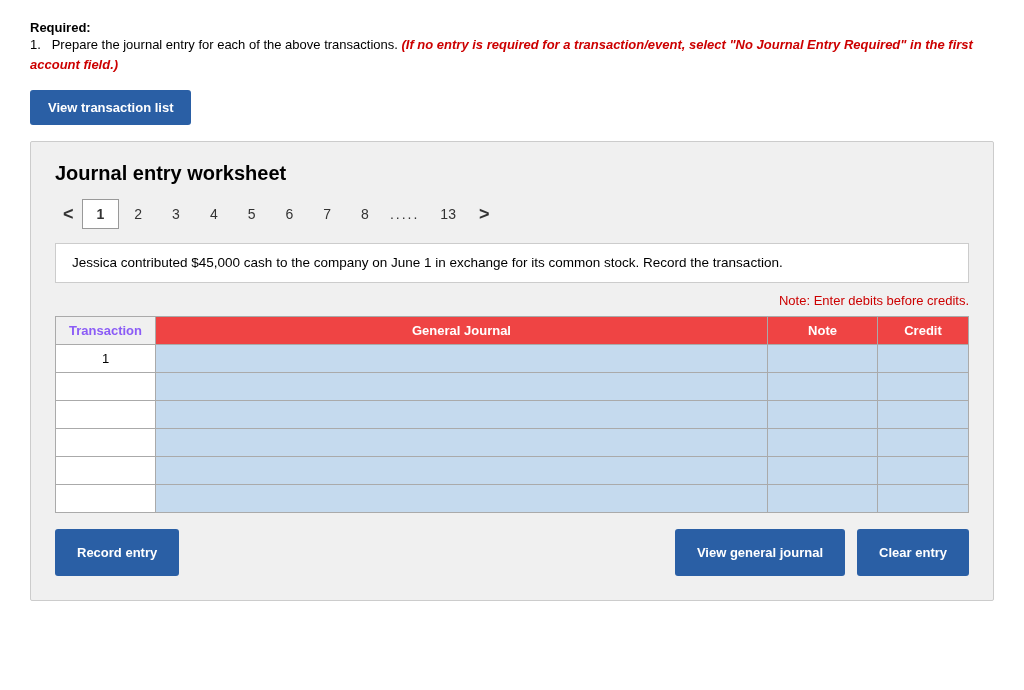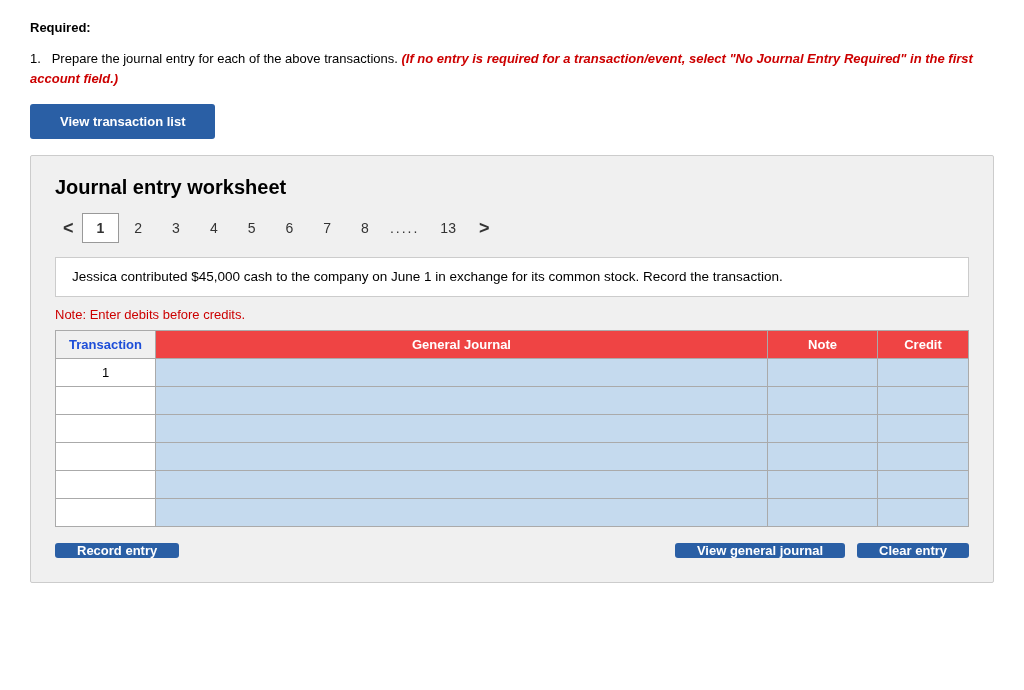--- a/index.html
+++ b/index.html
@@ -13,32 +13,31 @@
       padding: 20px 30px;
     }
     .required-label {
       font-weight: bold;
       font-size: 13px;
     }
     .instructions {
       font-size: 13px;
       margin-bottom: 16px;
       line-height: 1.5;
-      margin-top: 14px;
     }
     .instructions .red {
       color: #cc0000;
       font-weight: bold;
       font-style: italic;
     }
     .view-transaction-btn {
       background-color: #2a5fa5;
       color: #fff;
       border: none;
-      padding: 10px 30px;
+      padding: 10px 18px;
       font-size: 13px;
       font-weight: bold;
       cursor: pointer;
       border-radius: 3px;
       margin-bottom: 16px;
     }
     .worksheet-container {
       background: #f0f0f0;
       border: 1px solid #ccc;
       padding: 20px 24px 24px 24px;
@@ -87,37 +86,38 @@
       border: 1px solid #ccc;
       padding: 8px 16px;
       margin-bottom: 10px;
       font-size: 13.5px;
       line-height: 1.6;
     }
     .note-text {
       color: #cc0000;
       font-size: 13px;
       margin-bottom: 8px;
+      text-align: right;
     }
     table.journal-table {
       width: 100%;
       border-collapse: collapse;
       font-size: 13px;
     }
     table.journal-table th {
       background-color: #ef4444;
       color: #fff;
       font-weight: bold;
       padding: 6px 8px;
       border: 1px solid #aaa;
       text-align: center;
     }
     table.journal-table th.transaction-col {
       background-color: #f0f0f0;
-      color: #1d4ed8;
+      color: #8b5cf6;
       border: 1px solid #aaa;
       text-align: center;
     }
     table.journal-table td {
       border: 1px solid #aaa;
       padding: 0;
       height: 28px;
     }
     table.journal-table td.transaction-num {
       background: #fff;
@@ -142,21 +142,21 @@
     .buttons-row {
       display: flex;
       align-items: center;
       margin-top: 16px;
       gap: 12px;
     }
     .btn-action {
       background-color: #2a5fa5;
       color: #fff;
       border: none;
-      padding: 0 22px;
+      padding: 16px 22px;
       font-size: 13px;
       font-weight: bold;
       cursor: pointer;
       border-radius: 3px;
     }
     .btn-action.right {
       margin-left: auto;
     }
     .col-transaction { width: 100px; }
     .col-journal { }

